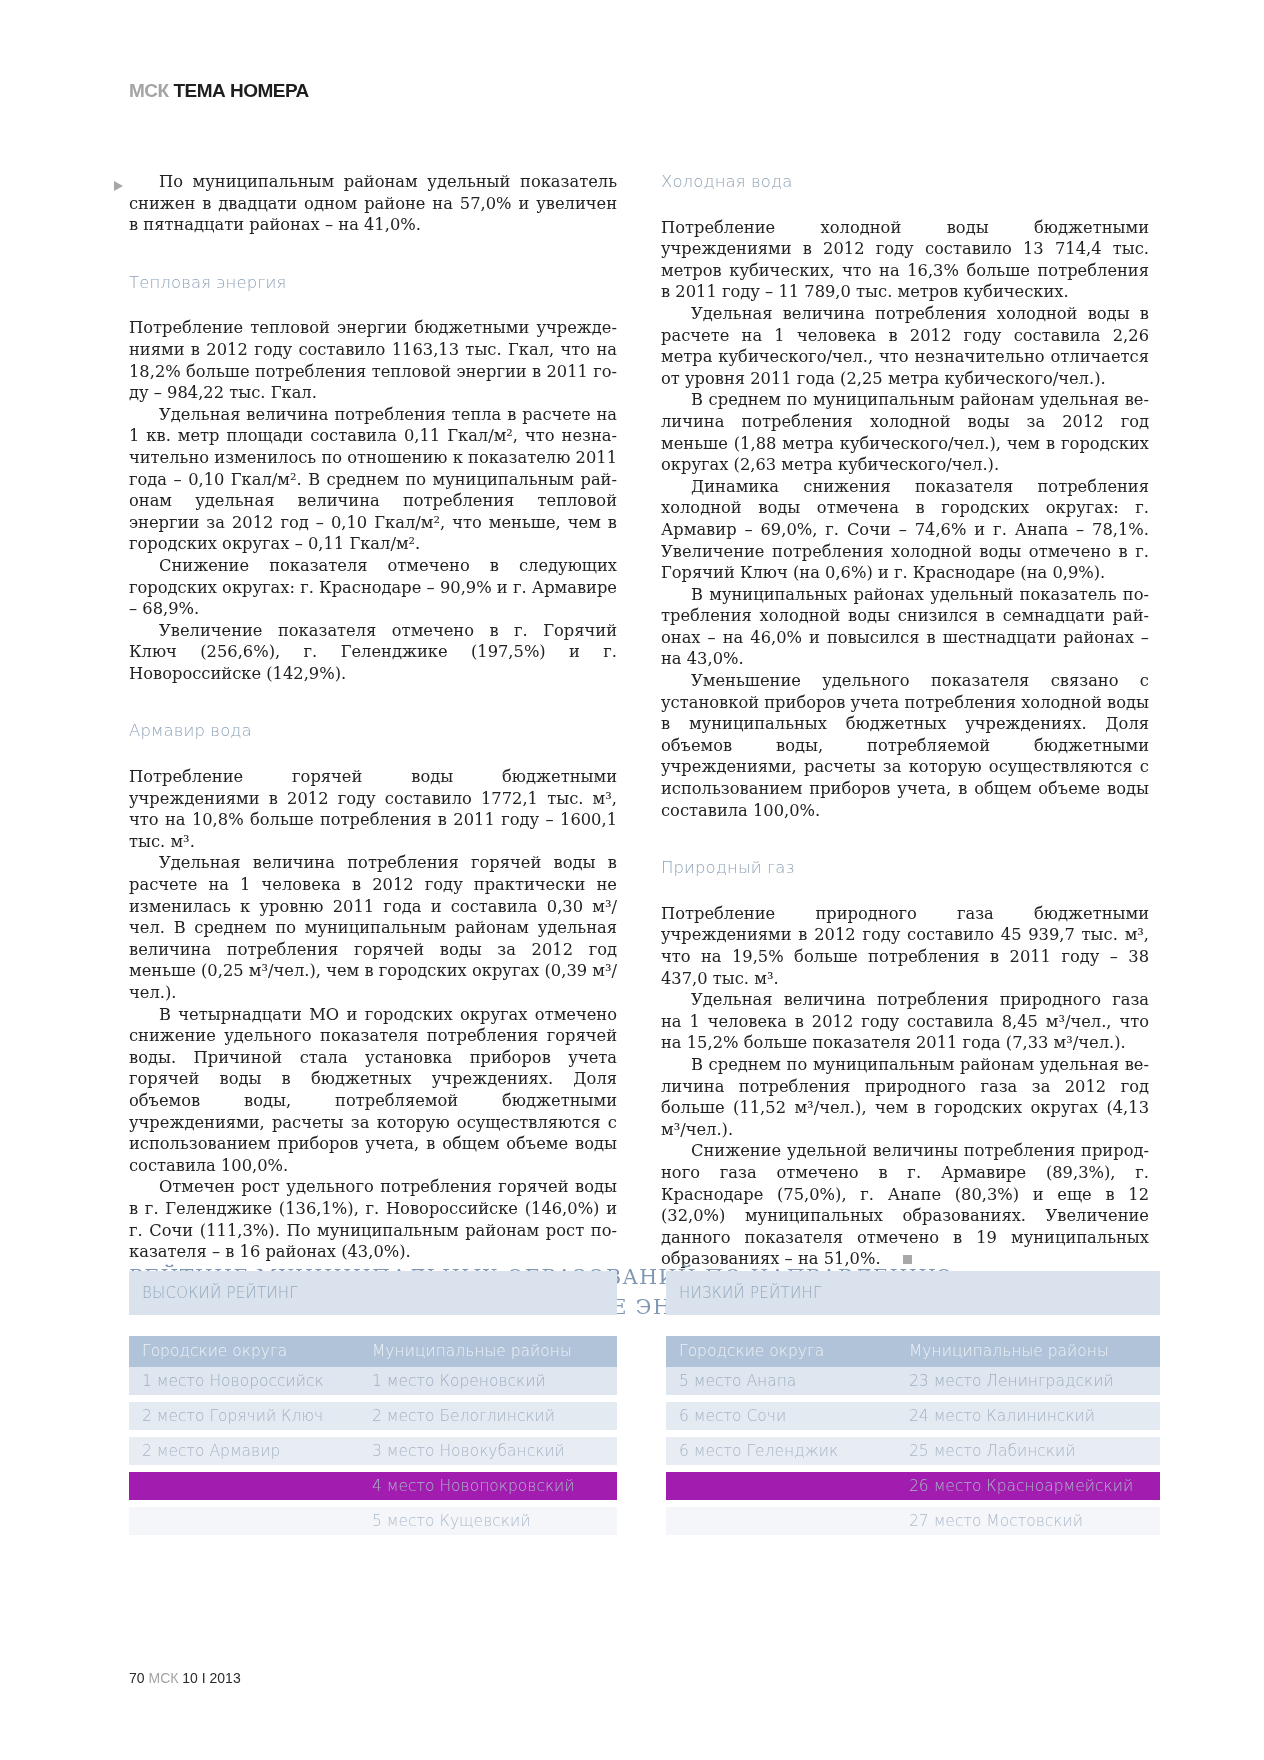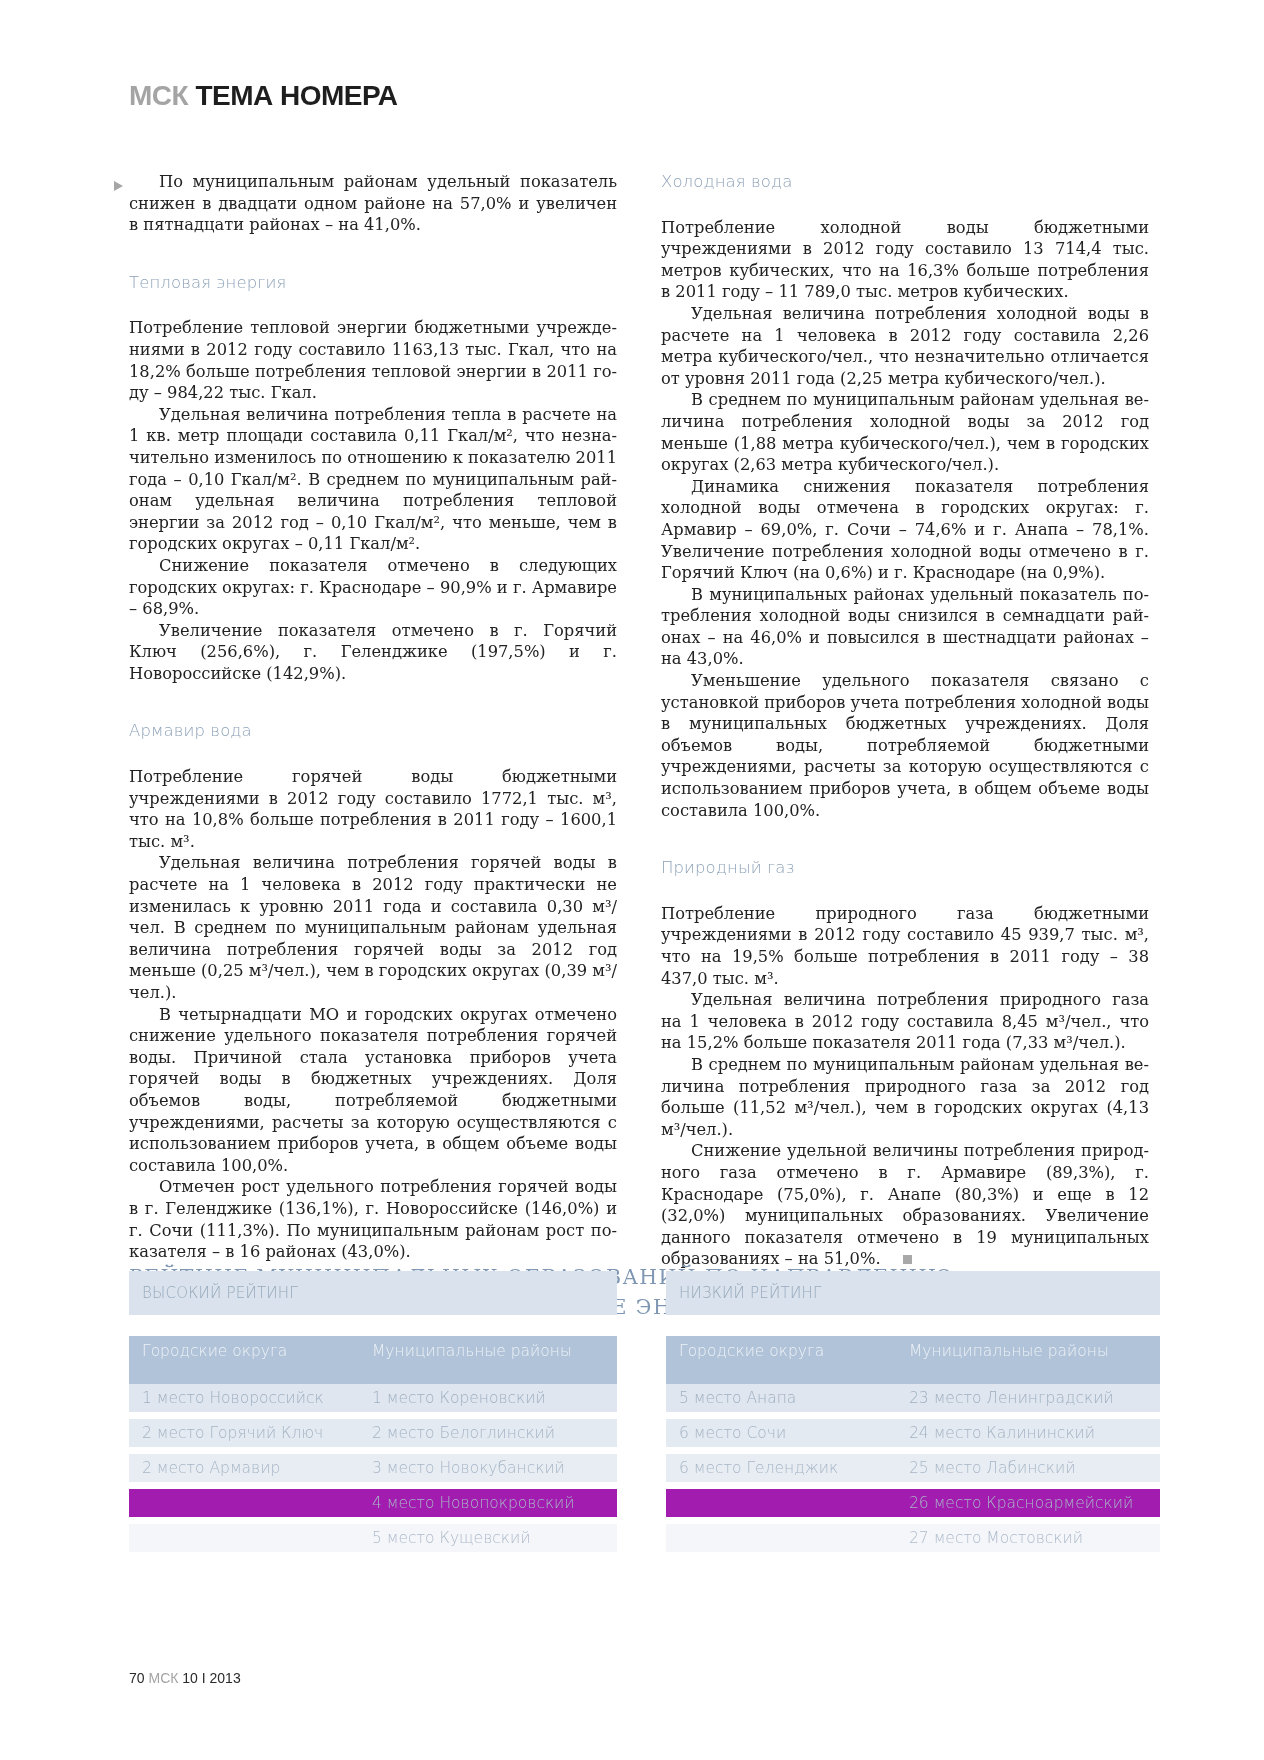--- a/index.html
+++ b/index.html
@@ -1,19 +1,19 @@
 <!DOCTYPE html>
 <html><head>
 <meta charset="utf-8">
 <style>
   html, body { margin: 0; padding: 0; background: #ffffff; }
   body { width: 1264px; height: 1760px; position: relative; overflow: hidden; }
   .page-header {
     position: absolute; left: 129px; top: 80px;
-    font-family: "Liberation Sans", sans-serif; font-weight: bold; font-size: 28px; letter-spacing: -0.5px;
+    font-family: "Liberation Sans", sans-serif; font-weight: bold; font-size: 19px; letter-spacing: -0.5px;
   }
   .page-header .mag { color: #a4a4a4; }
   .page-header .rubric { color: #1e1e1e; }
 
   .col { position: absolute; width: 488px; font-family: "DejaVu Serif", serif; font-size: 16.3px; line-height: 21.6px; color: #222; }
   .col.left { left: 129px; top: 171px; }
   .col.right { left: 661px; top: 171px; }
   .col p { margin: 0; text-align: justify; text-indent: 30px; hyphens: manual; }
   .col p.first { text-indent: 0; }
   .col p.lead { text-indent: 30px; }
@@ -35,21 +35,21 @@
   }
   .rating-block { position: absolute; top: 1271px; width: 488px; font-family: "DejaVu Sans", sans-serif; }
   .rating-block.high { left: 129px; }
   .rating-block.low { left: 666px; width: 494px; }
   .rb-head {
     height: 44px; background: #dae3ed; color: #95a8bc; font-size: 15px; font-weight: 200;
     line-height: 44px; padding-left: 13px; letter-spacing: 0.2px;
   }
   .rb-table { margin-top: 21px; }
   .rb-row { display: flex; height: 28px; line-height: 28px; margin-bottom: 7px; font-size: 15.5px; font-weight: 200; }
-  .rb-row.hdr { background: #b1c3d8; color: #eef2f7; height: 48px; line-height: 31px; margin-bottom: 0; }
+  .rb-row.hdr { background: #b1c3d8; color: #eef2f7; height: 31px; line-height: 31px; margin-bottom: 0; }
   .rb-row .c1 { width: 243px; padding-left: 13px; box-sizing: border-box; }
   .rb-row .c2 { flex: 1; padding-left: 0; }
   .rb-row.r1 { background: #dfe6ef; color: #9eafc1; margin-bottom: 7px; }
   .rb-row.r2 { background: #e4eaf1; color: #a3b3c4; }
   .rb-row.r3 { background: #e8edf3; color: #a6b5c6; }
   .rb-row.r4 { background: #a21caf; color: #a9b7c7; }
   .rb-row.r5 { background: #f4f6f9; color: #adbacb; }
 
   .footer {
     position: absolute; left: 129px; top: 1670px; font-family: "Liberation Sans", sans-serif; font-size: 14px; color: #2a2a2a;

